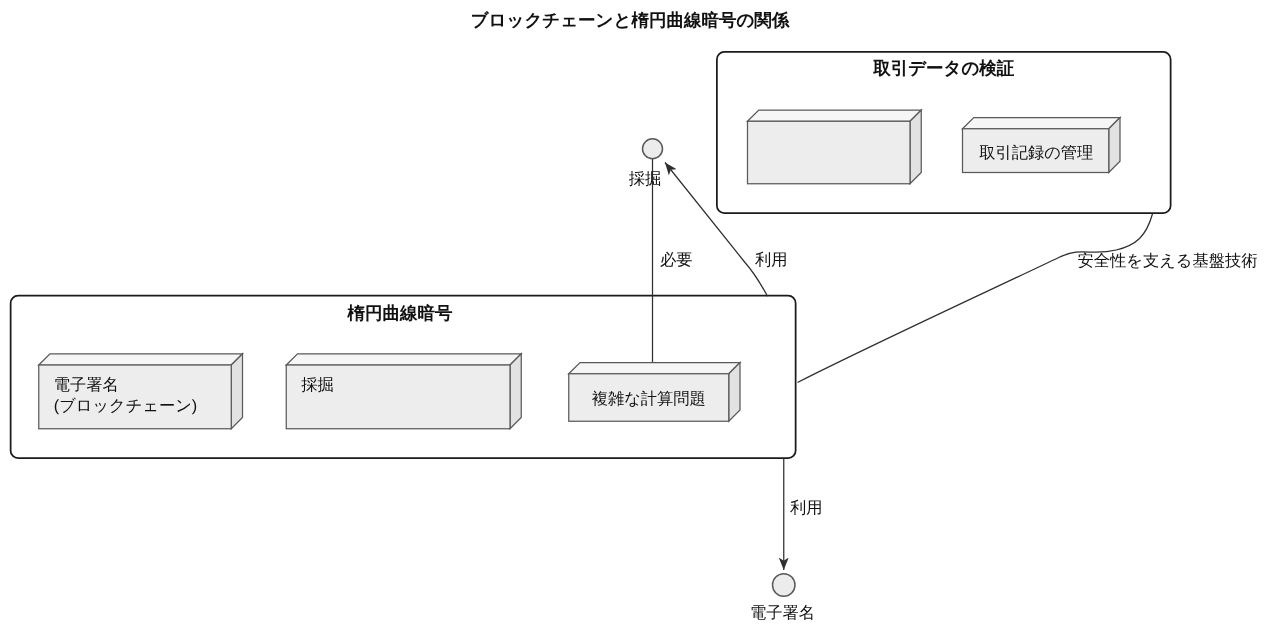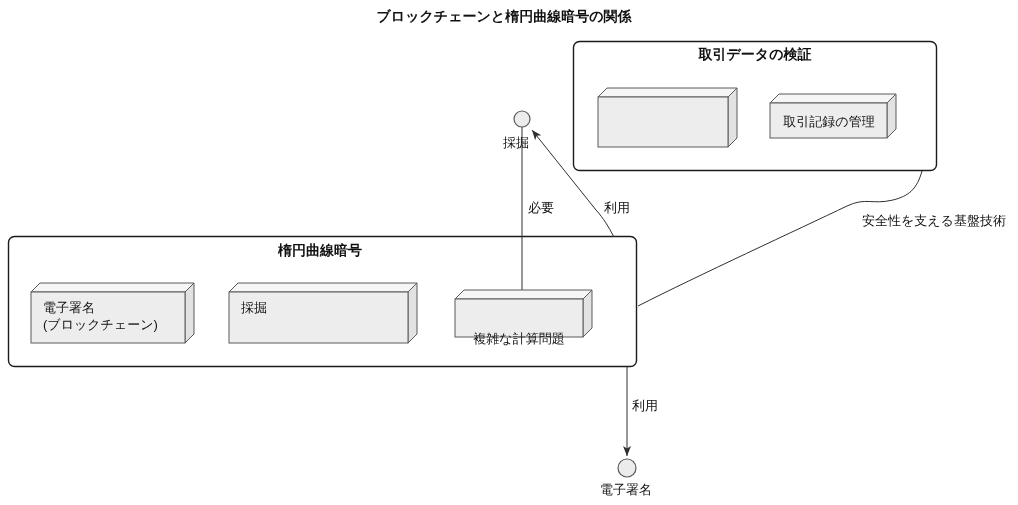--- a/index.html
+++ b/index.html
@@ -80,25 +80,25 @@
   <div class="t ctr" style="left:829px;top:113px;">
     <div>取引記録の管理</div>
   </div>
   <div class="t" style="left:43px;top:299px;">
     <div>電子署名</div>
     <div>(ブロックチェーン)</div>
   </div>
   <div class="t" style="left:241px;top:299px;">
     <div>採掘</div>
   </div>
-  <div class="t ctr" style="left:519px;top:310px;margin-top:20px;">
+  <div class="t ctr" style="left:519px;top:310px;">
     <div>複雑な計算問題</div>
   </div>
 
   <div class="t" style="left:503px;top:134px;">採掘</div>
   <div class="t ctr" style="left:626px;top:481px;">電子署名</div>
 
   <div class="t" style="left:528px;top:199px;">必要</div>
   <div class="t" style="left:604px;top:199px;">利用</div>
   <div class="t" style="left:632px;top:397px;">利用</div>
-  <div class="t" style="left:862px;top:212px;">安全性を支える基盤技術</div>
+  <div class="t" style="left:862px;top:200px;">安全性を支える基盤技術</div>
 
 </div>
 
 </body></html>

